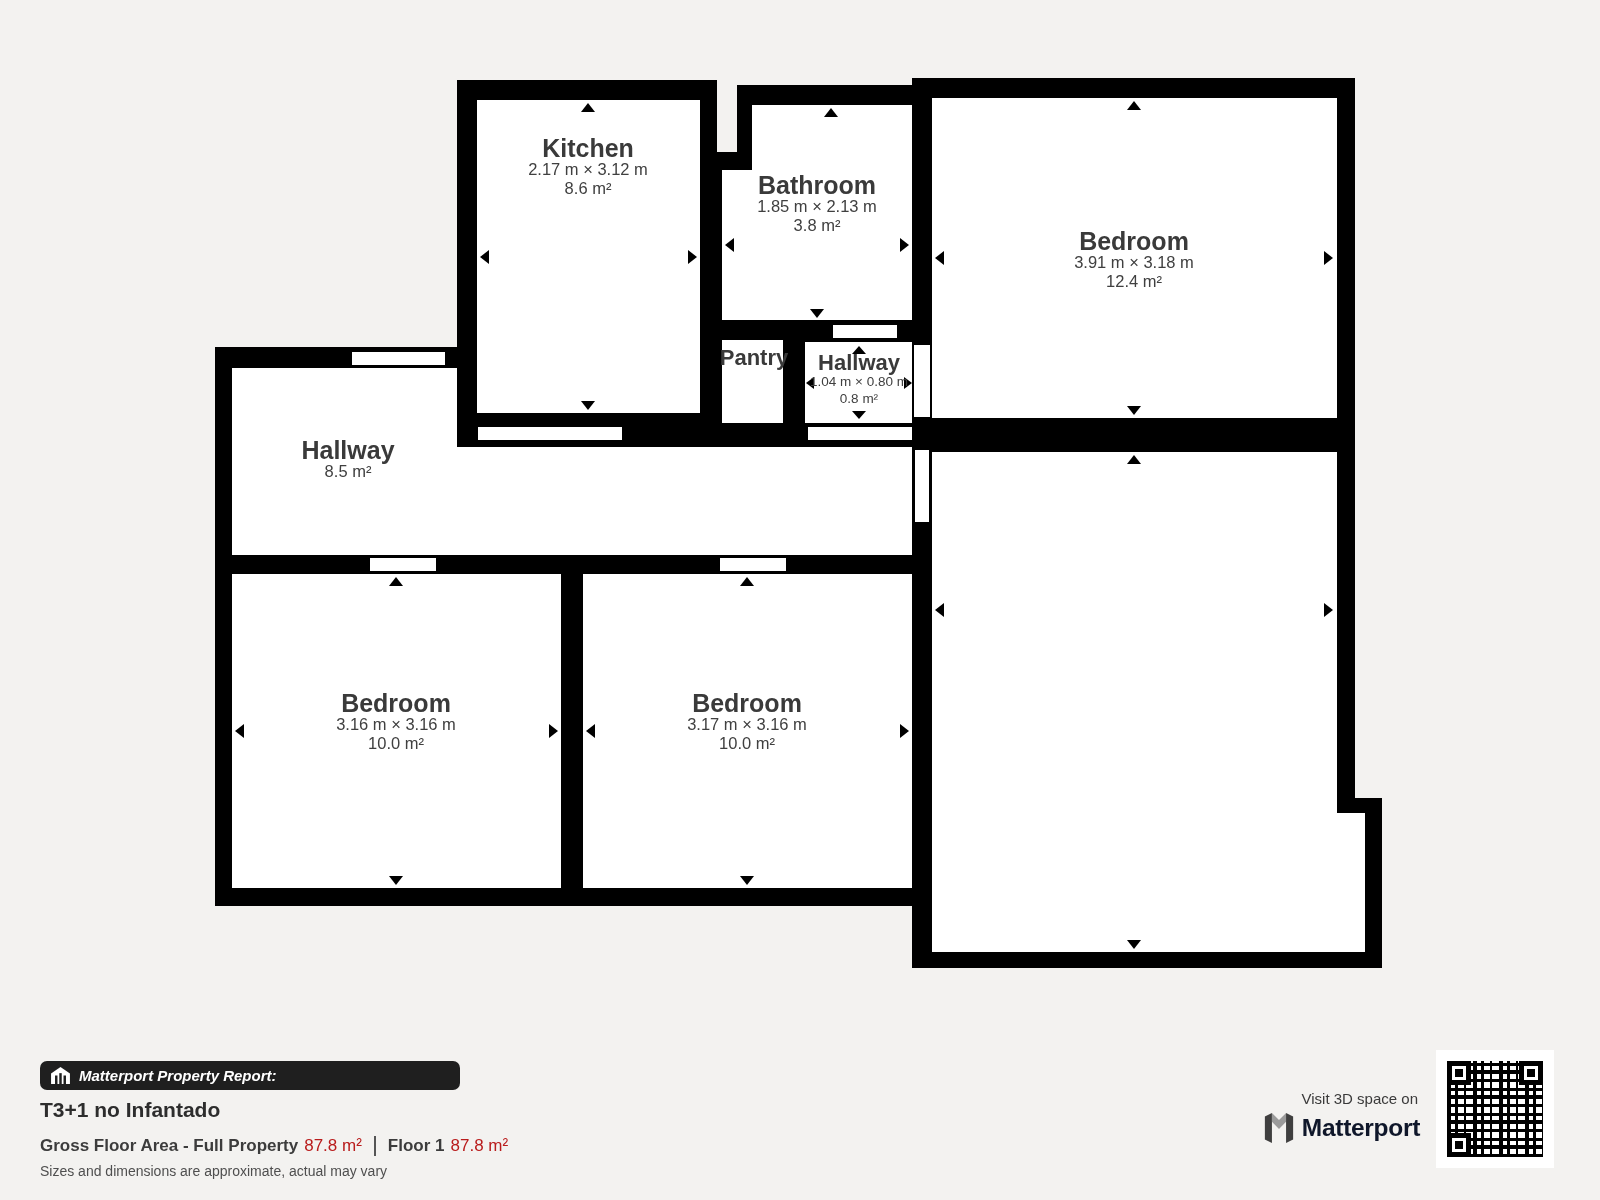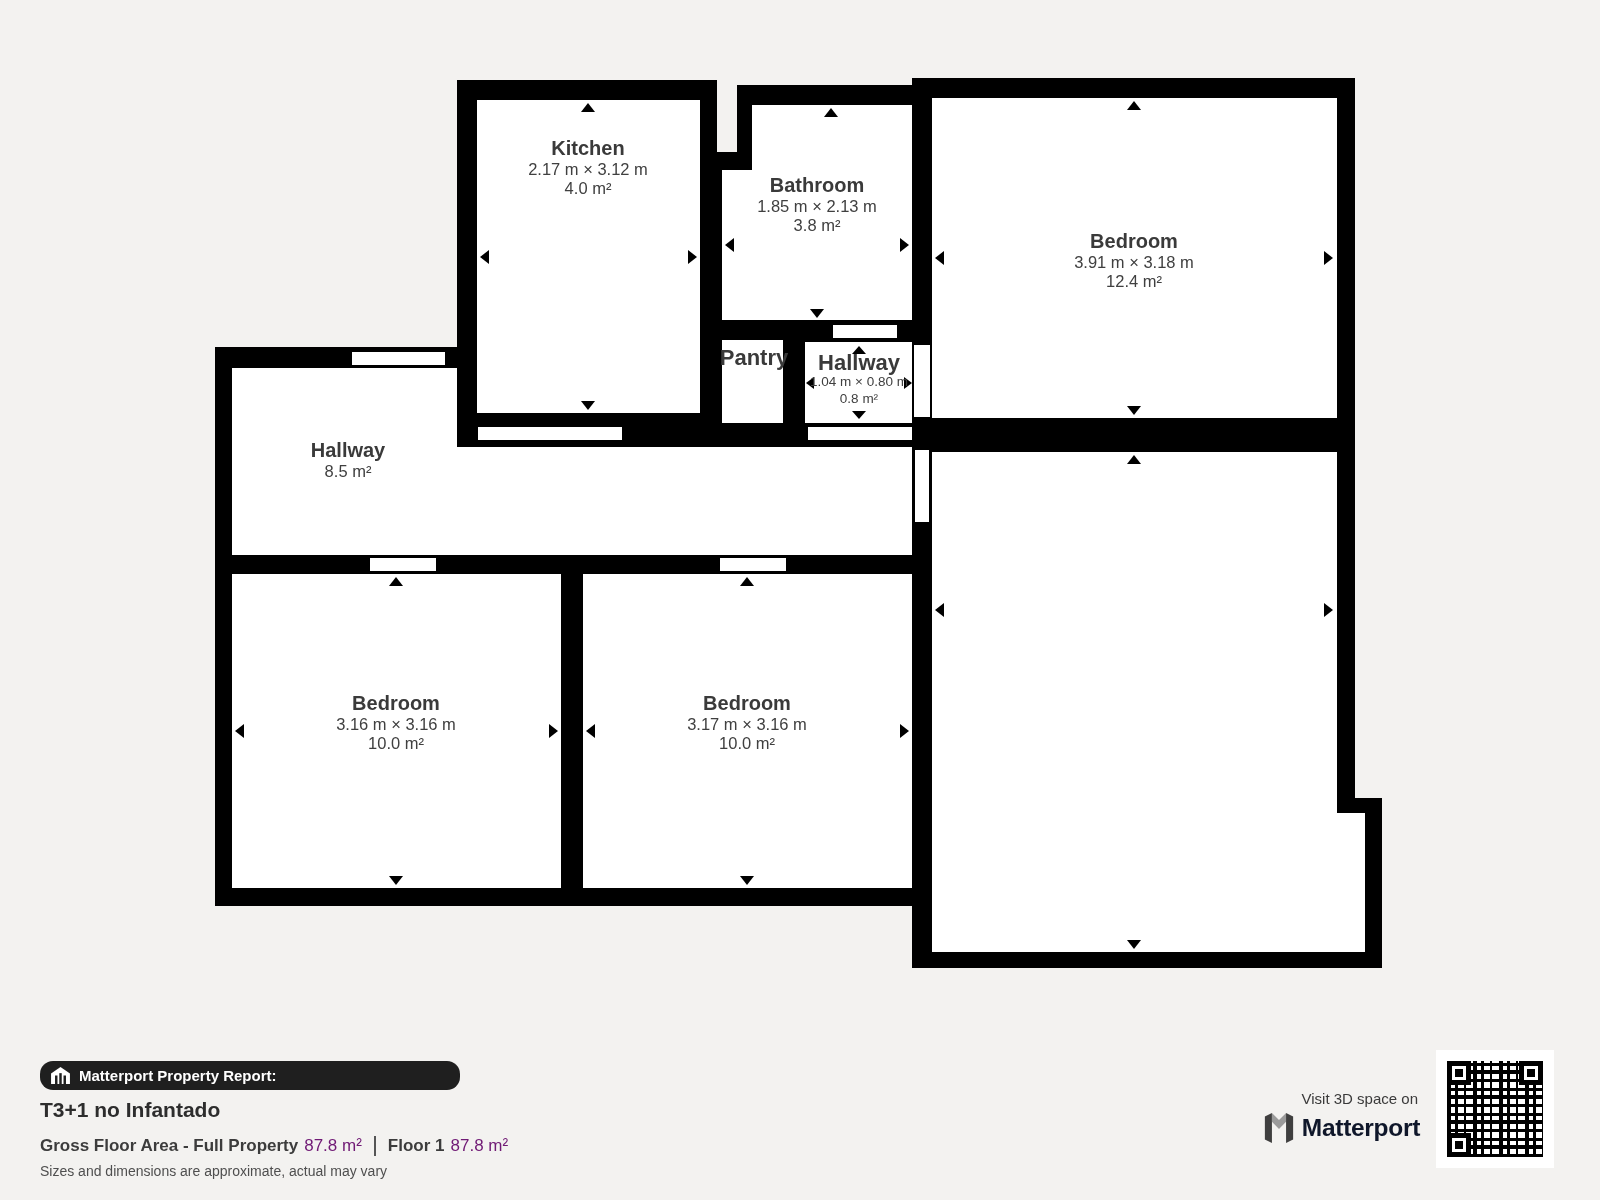--- a/index.html
+++ b/index.html
@@ -15,42 +15,42 @@
   svg.plan{position:absolute;left:0;top:0;}
 
   
   .room-label{
     position:absolute;
     transform:translate(-50%,-50%);
     text-align:center;
     white-space:nowrap;
     pointer-events:none;
   }
-  .rname{font-size:20px;font-weight:bold;color:#3a3a3a;line-height:24px;}
+  .rname{font-size:25px;font-weight:bold;color:#3a3a3a;line-height:24px;}
   .rdims,.rarea{font-size:16.5px;color:#404040;line-height:19px;}
   .room-label.small .rname{font-size:22px;line-height:20px;}
   .room-label.small .rdims,.room-label.small .rarea{font-size:13.5px;line-height:17px;}
 
   
   .report-bar{
     position:absolute;left:40px;top:1061px;width:420px;height:29px;
     background:#1f1f1f;display:flex;align-items:center;gap:9px;
-    padding-left:11px;box-sizing:border-box;border-radius:13px;
+    padding-left:11px;box-sizing:border-box;border-radius:7px;font-style:italic;
   }
   .report-bar span{color:#ffffff;font-size:15px;font-weight:bold;}
   .prop-title{
     position:absolute;left:40px;top:1098px;
     font-size:21px;font-weight:bold;color:#2d2d2d;
   }
   .stats-row{
     position:absolute;left:40px;top:1136px;
     display:flex;align-items:center;font-size:17px;
   }
   .stats-row .lbl{font-weight:bold;color:#3c3c3c;}
-  .stats-row .val{color:#701a75;margin-left:6px;}
+  .stats-row .val{color:#b91c1c;margin-left:6px;}
   .stats-divider{width:2px;height:20px;background:#555;margin:0 12px;}
   .disclaimer{
     position:absolute;left:40px;top:1163px;
     font-size:14px;color:#4f4f4f;
   }
 
   
   .visit-text{
     position:absolute;right:182px;top:1090px;width:300px;
     text-align:right;font-size:15px;color:#3a3a3a;
@@ -159,21 +159,21 @@
       <polygon points="1127,464 1141,464 1134,455"></polygon>
       <polygon points="1127,940 1141,940 1134,949"></polygon>
       <polygon points="944,603 944,617 935,610"></polygon>
       <polygon points="1324,603 1324,617 1333,610"></polygon>
     </g>
   </svg>
 
   <div class="room-label" style="left:588px;top:167px">
     <div class="rname">Kitchen</div>
     <div class="rdims">2.17 m × 3.12 m</div>
-    <div class="rarea">4.0 m²</div>
+    <div class="rarea">8.6 m²</div>
   </div>
 
   <div class="room-label" style="left:817px;top:204px">
     <div class="rname">Bathroom</div>
     <div class="rdims">1.85 m × 2.13 m</div>
     <div class="rarea">3.8 m²</div>
   </div>
 
   <div class="room-label" style="left:1134px;top:260px">
     <div class="rname">Bedroom</div>

